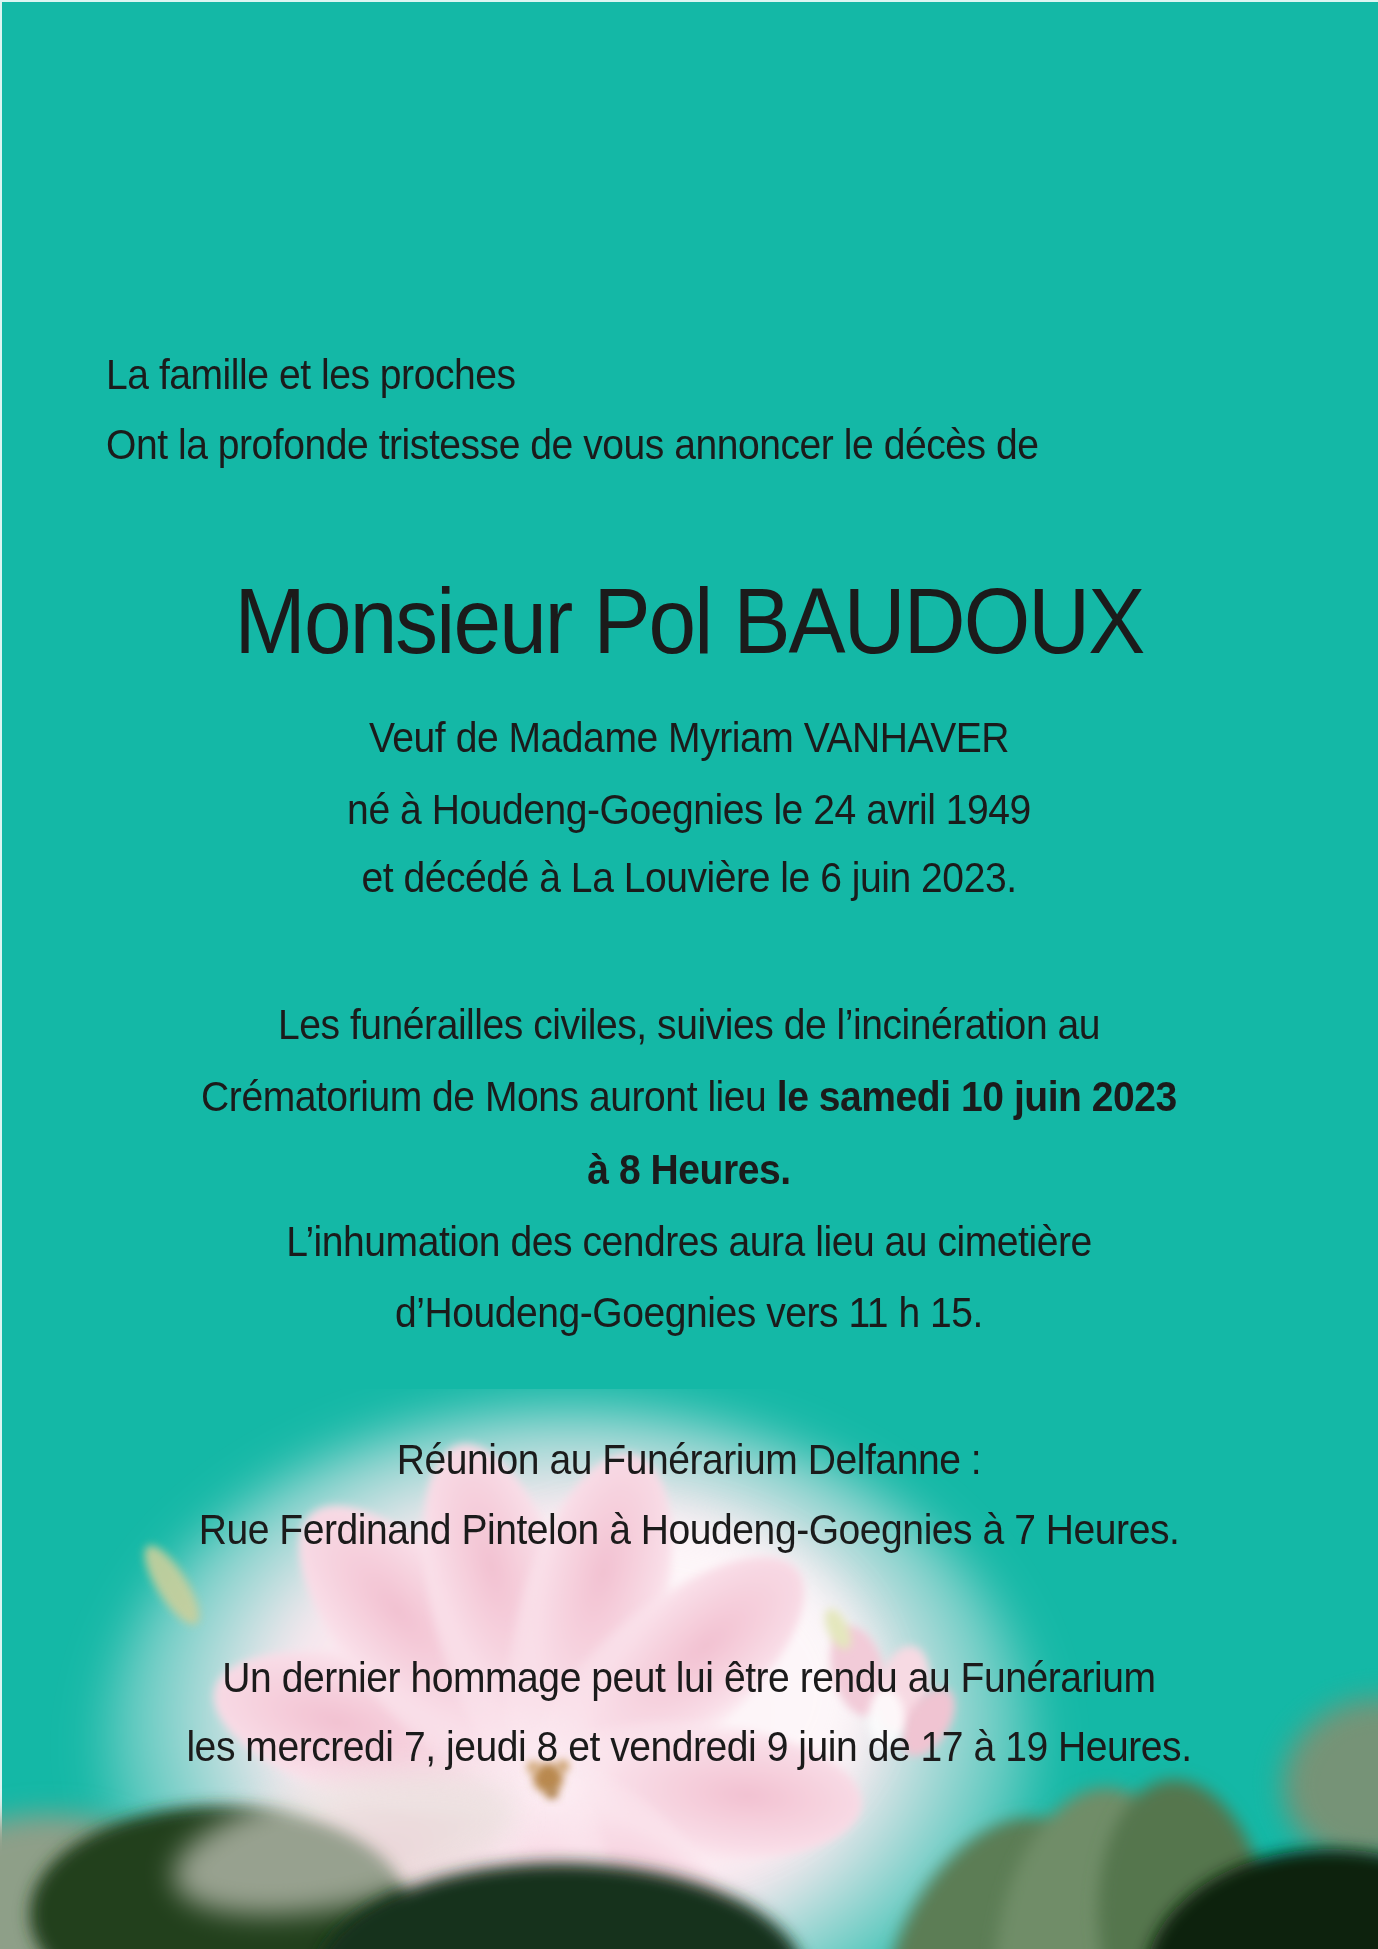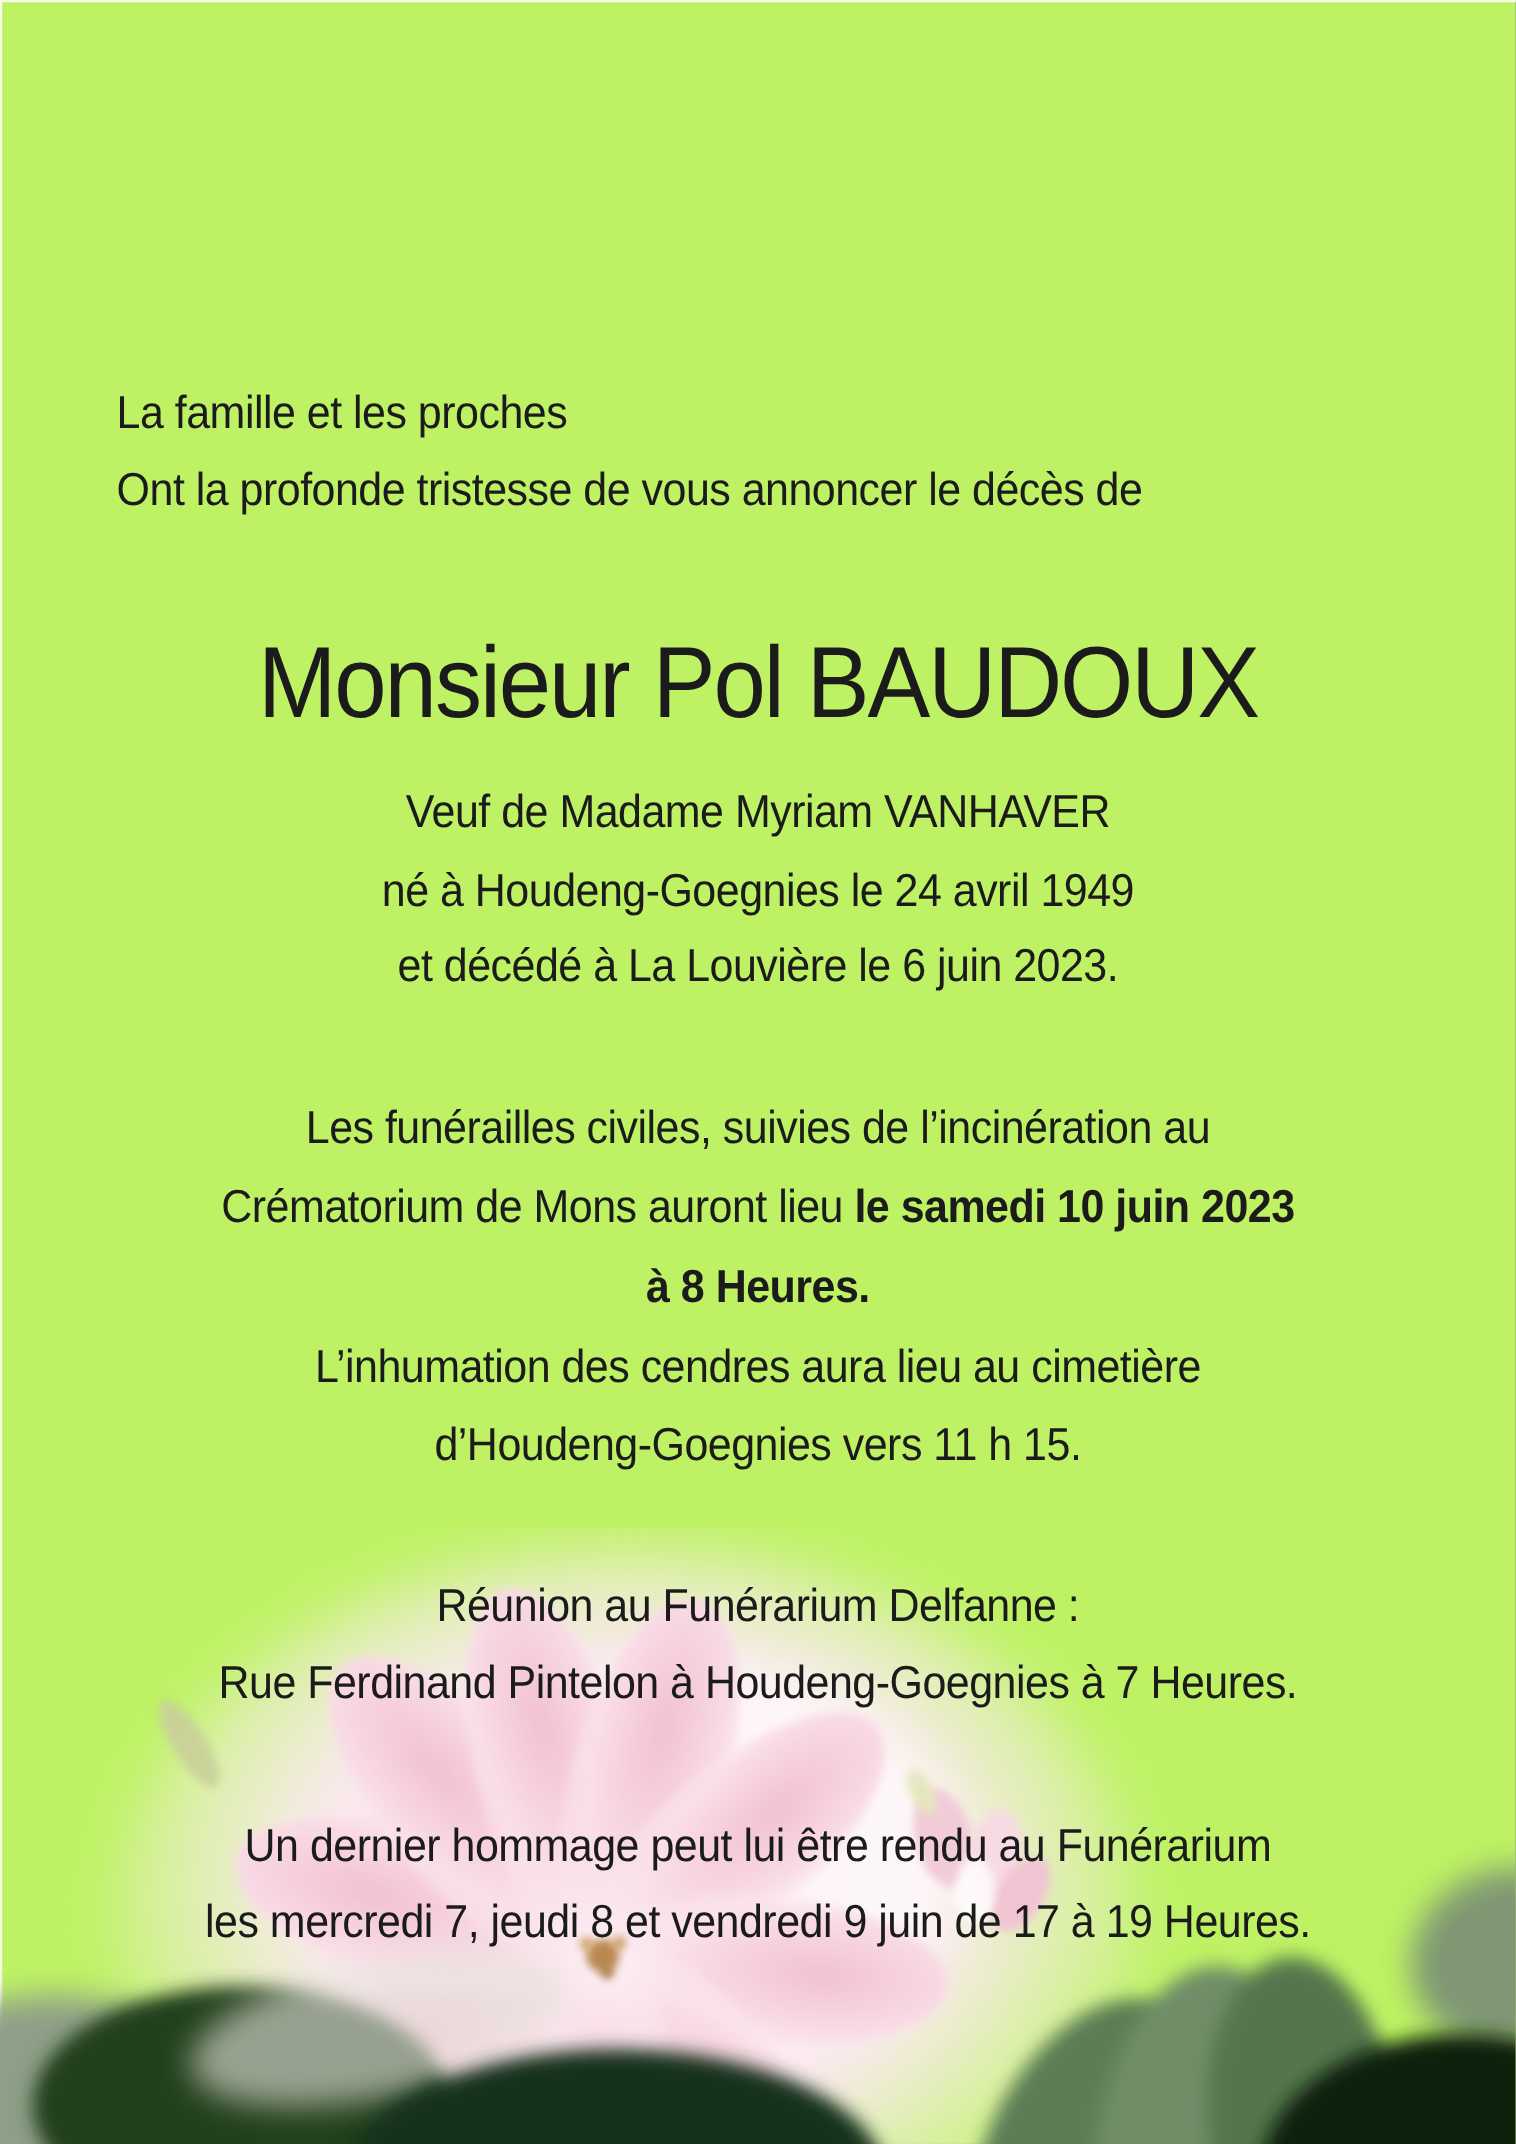--- a/index.html
+++ b/index.html
@@ -1,20 +1,20 @@
 <!DOCTYPE html>
 <html><head>
 <meta charset="utf-8">
 <style>
   html,body{margin:0;padding:0;background:#777;}
   .page{
     position:relative;
     width:1378px;height:1949px;
     margin:0 auto;
-    background:#bef264;
+    background:#14b8a6;
     overflow:hidden;
     font-family:"Liberation Sans", sans-serif;
     color:#1b1b1b;
     box-shadow:inset 2px 2px 0 rgba(255,255,255,.85);
   }
   .flower-svg{position:absolute;left:0;top:1389px;width:1378px;height:560px;}
   .txt{position:absolute;line-height:1;white-space:nowrap;letter-spacing:-0.5px;z-index:5;}
   .c{left:0;right:0;text-align:center;transform:scaleX(0.93);transform-origin:50% 50%;}
   .l{left:106px;text-align:left;transform:scaleX(0.93);transform-origin:0 50%;}
   .body-size{font-size:42px;}

